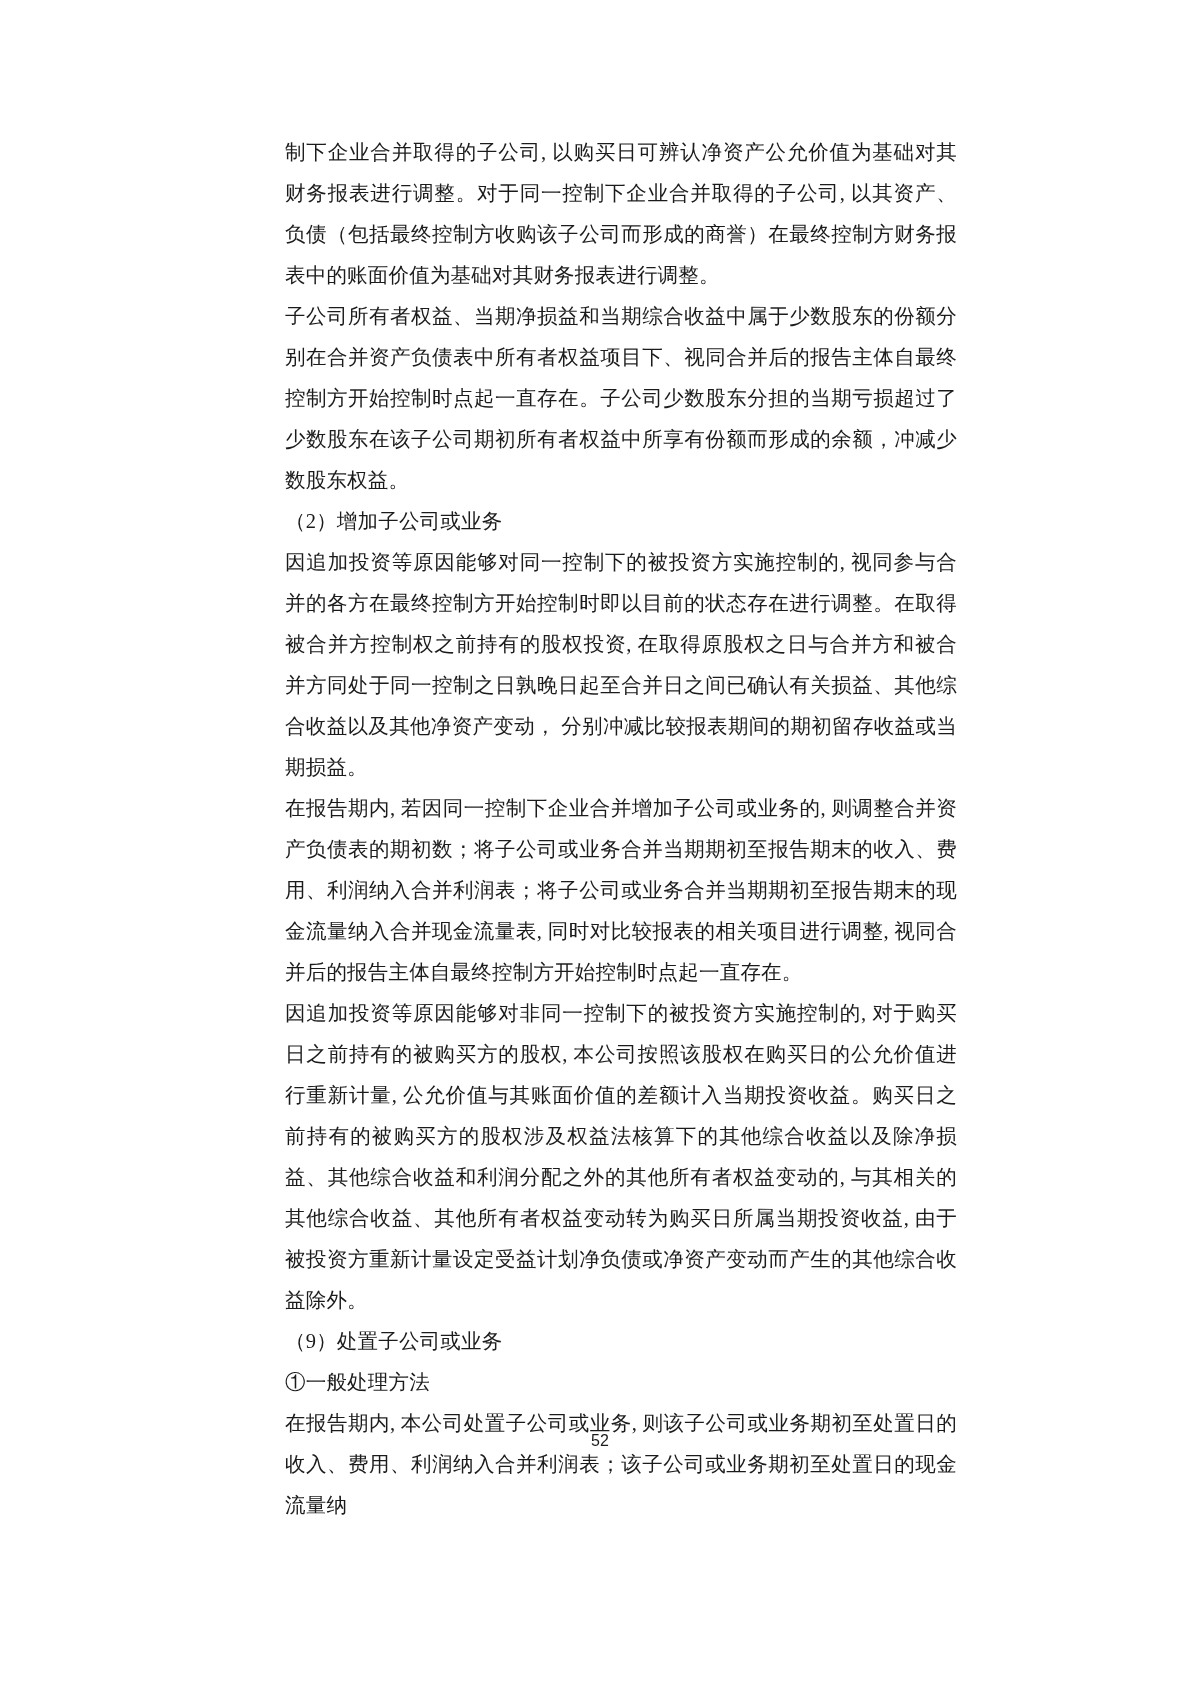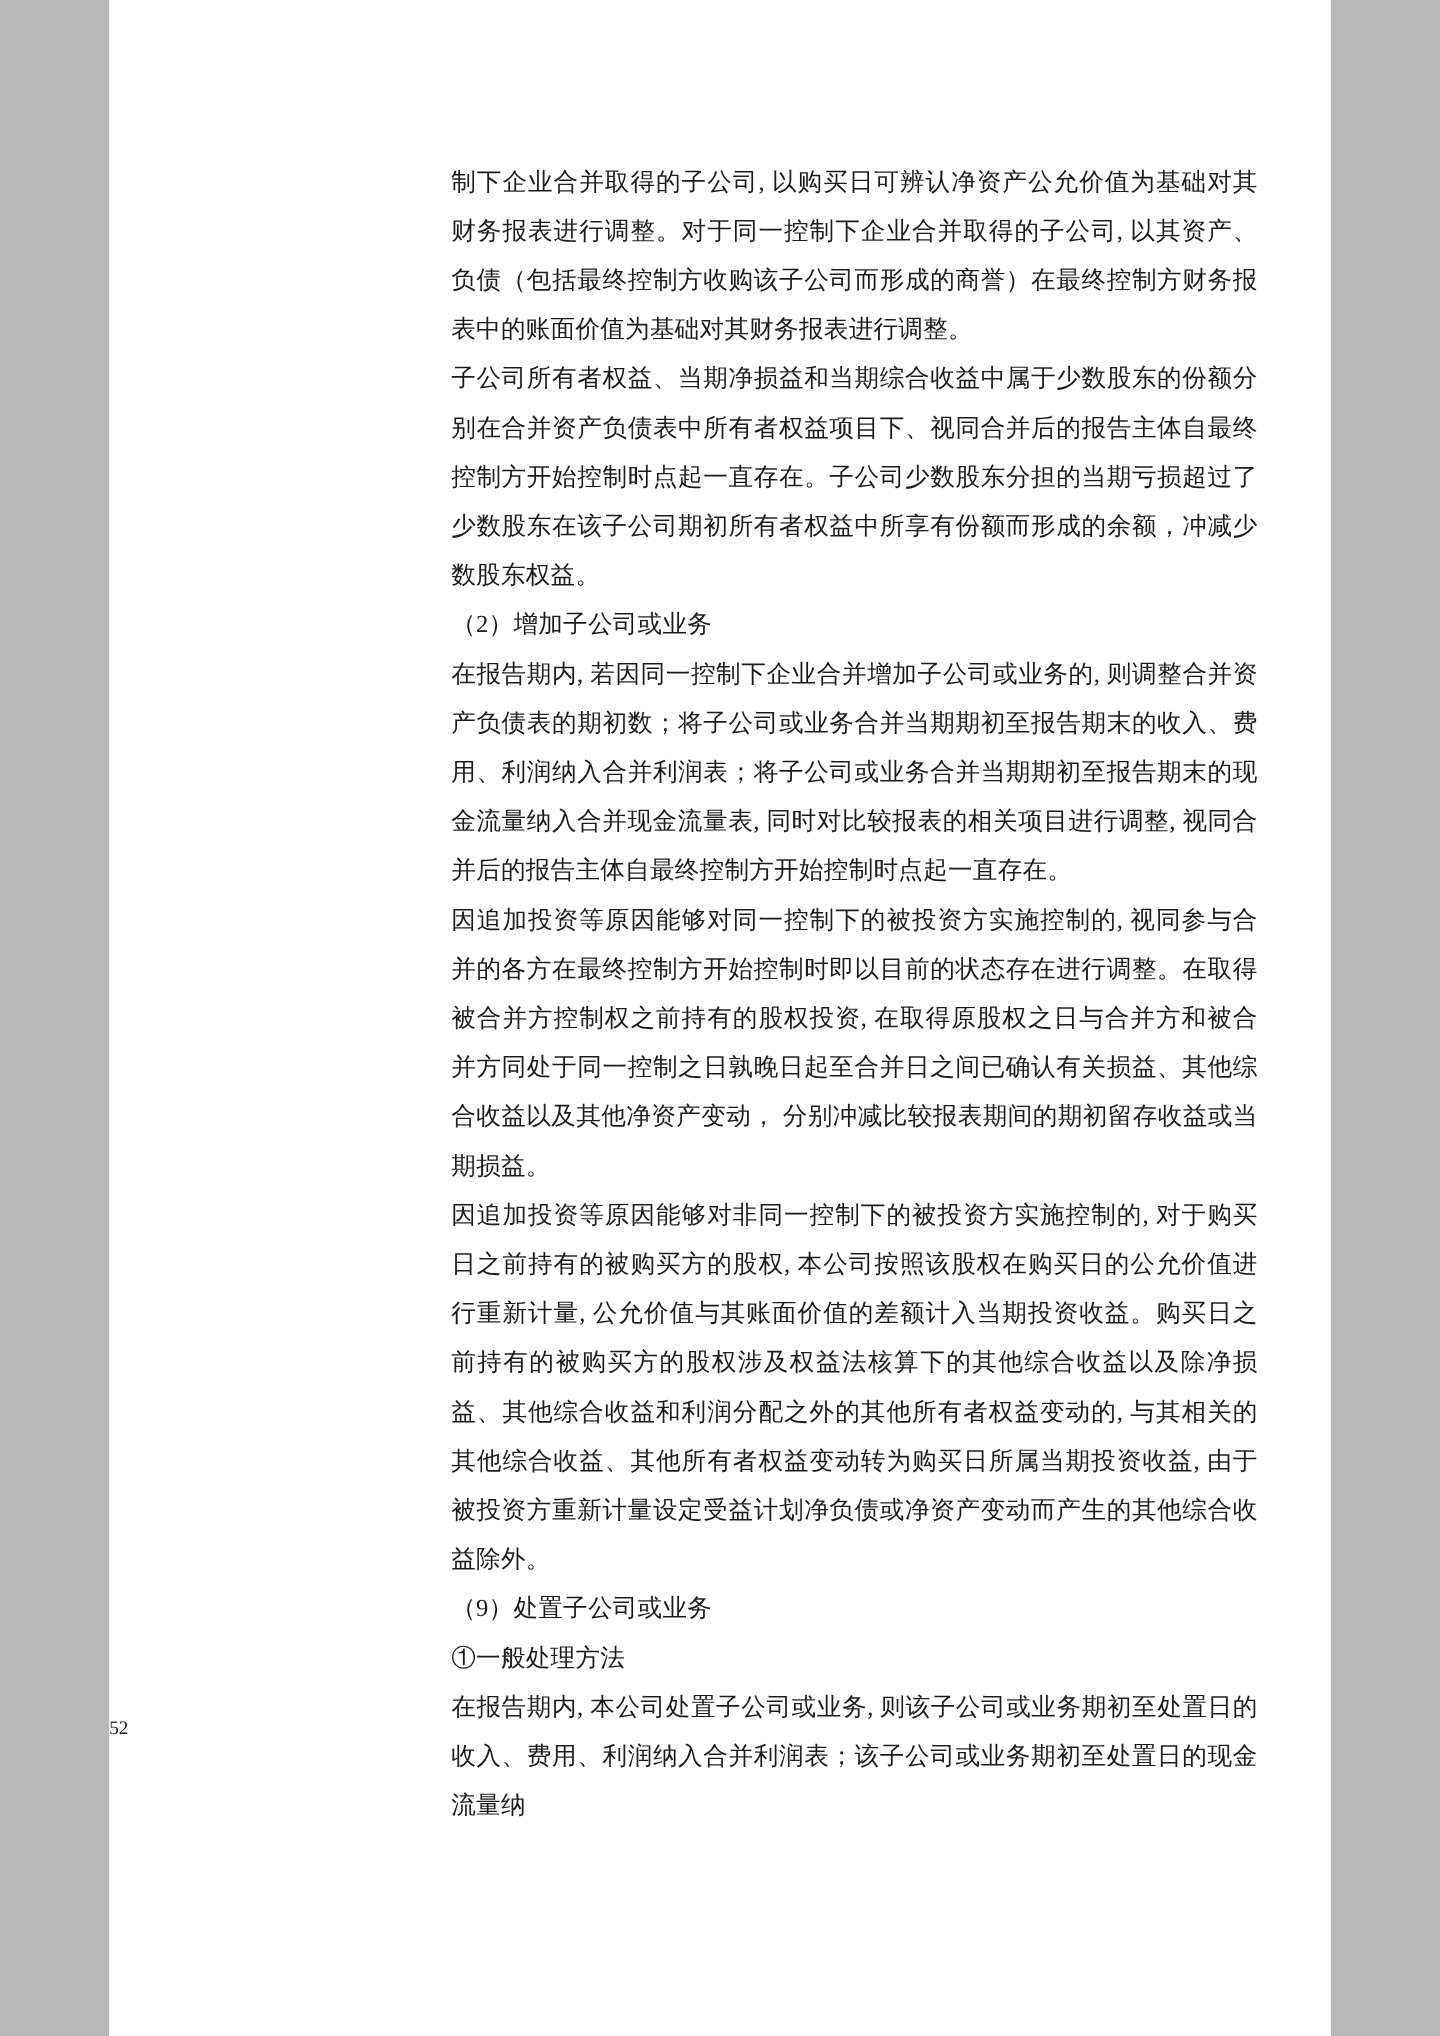--- a/index.html
+++ b/index.html
@@ -2,21 +2,21 @@
 <html><head>
 <meta charset="utf-8">
 <style>
   html, body {
     margin: 0;
     padding: 0;
     background: #b9b9b9;
   }
   .page {
     position: relative;
-    width: 1018px;
+    width: 1200px;
     height: 1697px;
     background: #ffffff;
     margin: 0 auto;
     box-sizing: border-box;
     overflow: hidden;
   }
   .content {
     position: absolute;
     left: 285px;
     top: 132px;
@@ -30,35 +30,35 @@
     text-align: justify;
     text-justify: inter-ideograph;
     margin: 0;
     letter-spacing: 0.2px;
   }
   .pageno {
     position: absolute;
     left: 0;
     right: 0;
     top: 1432px;
-    text-align: left;
-    font-family: Liberation Serif, serif;
+    text-align: center;
+    font-family: Liberation Sans, sans-serif;
     font-size: 16px;
     color: #1b1b1b;
   }
 </style>
 </head>
 <body>
 
 <div class="page">
   <div class="content">
     <p class="para">制下企业合并取得的子公司, 以购买日可辨认净资产公允价值为基础对其财务报表进行调整。对于同一控制下企业合并取得的子公司, 以其资产、负债（包括最终控制方收购该子公司而形成的商誉）在最终控制方财务报表中的账面价值为基础对其财务报表进行调整。</p>
     <p class="para">子公司所有者权益、当期净损益和当期综合收益中属于少数股东的份额分别在合并资产负债表中所有者权益项目下、视同合并后的报告主体自最终控制方开始控制时点起一直存在。子公司少数股东分担的当期亏损超过了少数股东在该子公司期初所有者权益中所享有份额而形成的余额，冲减少数股东权益。</p>
     <p class="para">（2）增加子公司或业务</p>
+    <p class="para">因追加投资等原因能够对同一控制下的被投资方实施控制的, 视同参与合并的各方在最终控制方开始控制时即以目前的状态存在进行调整。在取得被合并方控制权之前持有的股权投资, 在取得原股权之日与合并方和被合并方同处于同一控制之日孰晚日起至合并日之间已确认有关损益、其他综合收益以及其他净资产变动， 分别冲减比较报表期间的期初留存收益或当期损益。</p>
     <p class="para">在报告期内, 若因同一控制下企业合并增加子公司或业务的, 则调整合并资产负债表的期初数；将子公司或业务合并当期期初至报告期末的收入、费用、利润纳入合并利润表；将子公司或业务合并当期期初至报告期末的现金流量纳入合并现金流量表, 同时对比较报表的相关项目进行调整, 视同合并后的报告主体自最终控制方开始控制时点起一直存在。</p>
-    <p class="para">因追加投资等原因能够对同一控制下的被投资方实施控制的, 视同参与合并的各方在最终控制方开始控制时即以目前的状态存在进行调整。在取得被合并方控制权之前持有的股权投资, 在取得原股权之日与合并方和被合并方同处于同一控制之日孰晚日起至合并日之间已确认有关损益、其他综合收益以及其他净资产变动， 分别冲减比较报表期间的期初留存收益或当期损益。</p>
     <p class="para">因追加投资等原因能够对非同一控制下的被投资方实施控制的, 对于购买日之前持有的被购买方的股权, 本公司按照该股权在购买日的公允价值进行重新计量, 公允价值与其账面价值的差额计入当期投资收益。购买日之前持有的被购买方的股权涉及权益法核算下的其他综合收益以及除净损益、其他综合收益和利润分配之外的其他所有者权益变动的, 与其相关的其他综合收益、其他所有者权益变动转为购买日所属当期投资收益, 由于被投资方重新计量设定受益计划净负债或净资产变动而产生的其他综合收益除外。</p>
     <p class="para">（9）处置子公司或业务</p>
     <p class="para">①一般处理方法</p>
     <p class="para">在报告期内, 本公司处置子公司或业务, 则该子公司或业务期初至处置日的收入、费用、利润纳入合并利润表；该子公司或业务期初至处置日的现金流量纳</p>
   </div>
   <div class="pageno">52</div>
 </div>
 
 </body></html>

